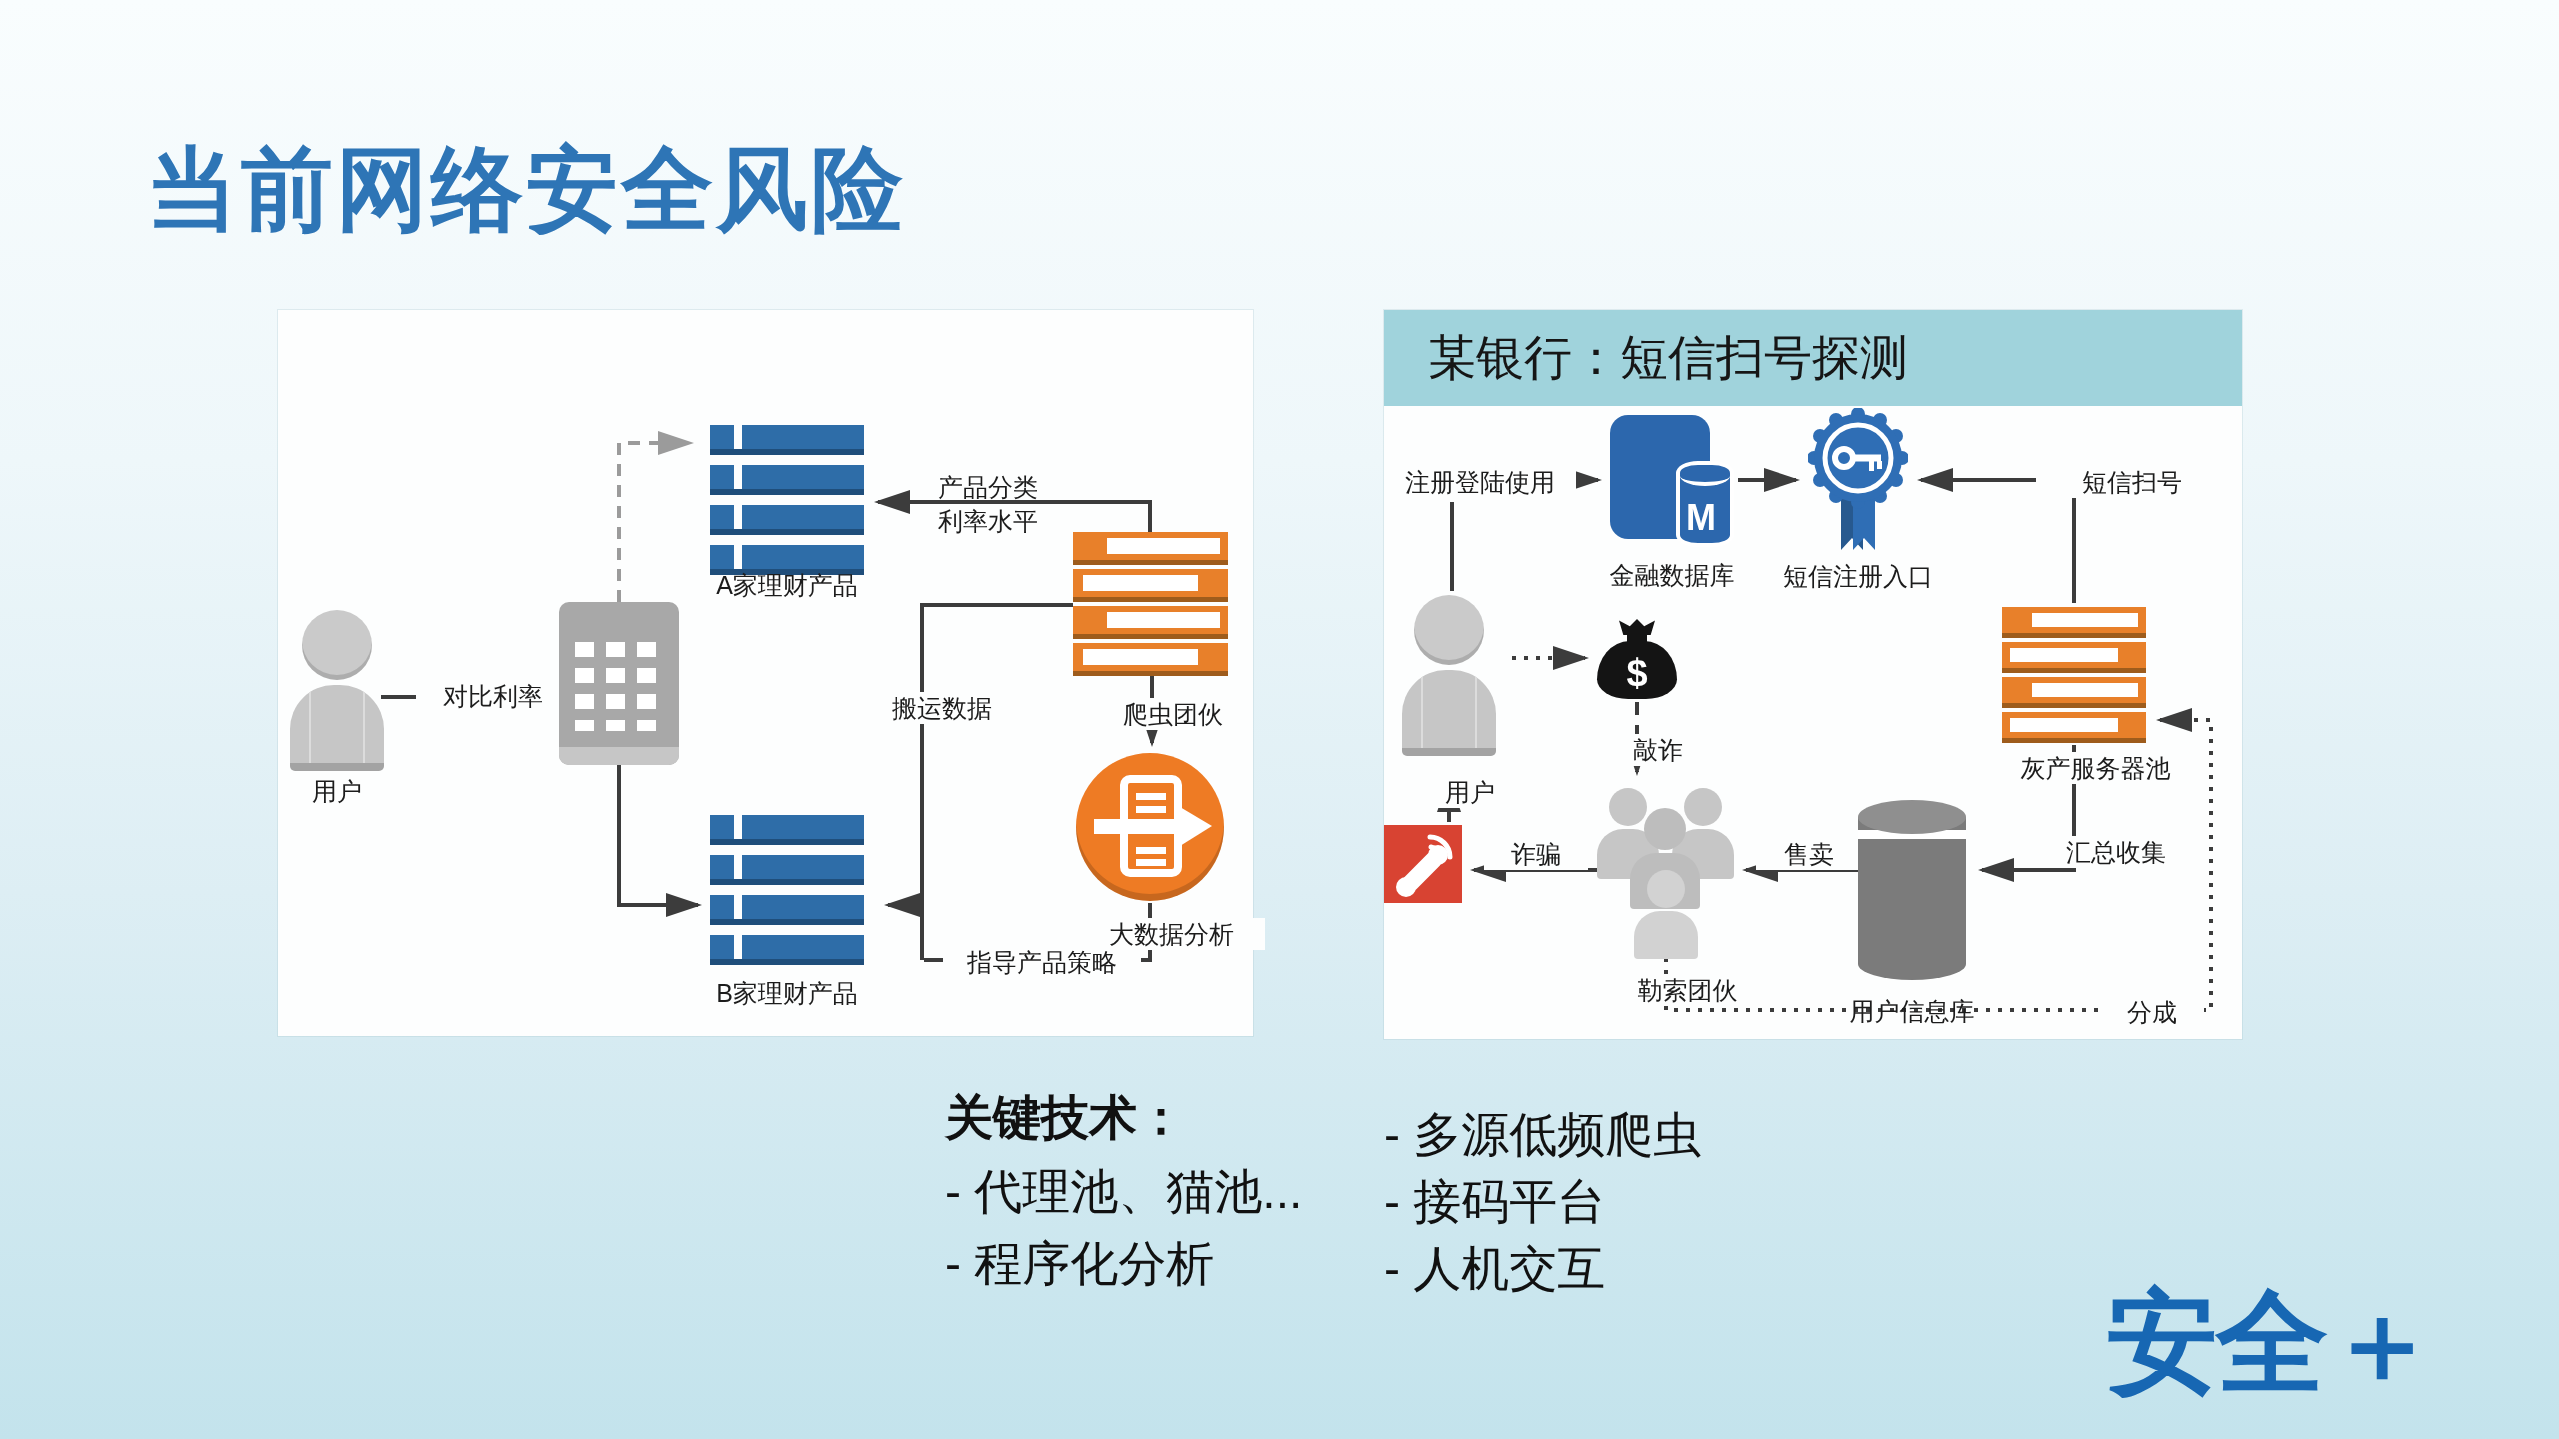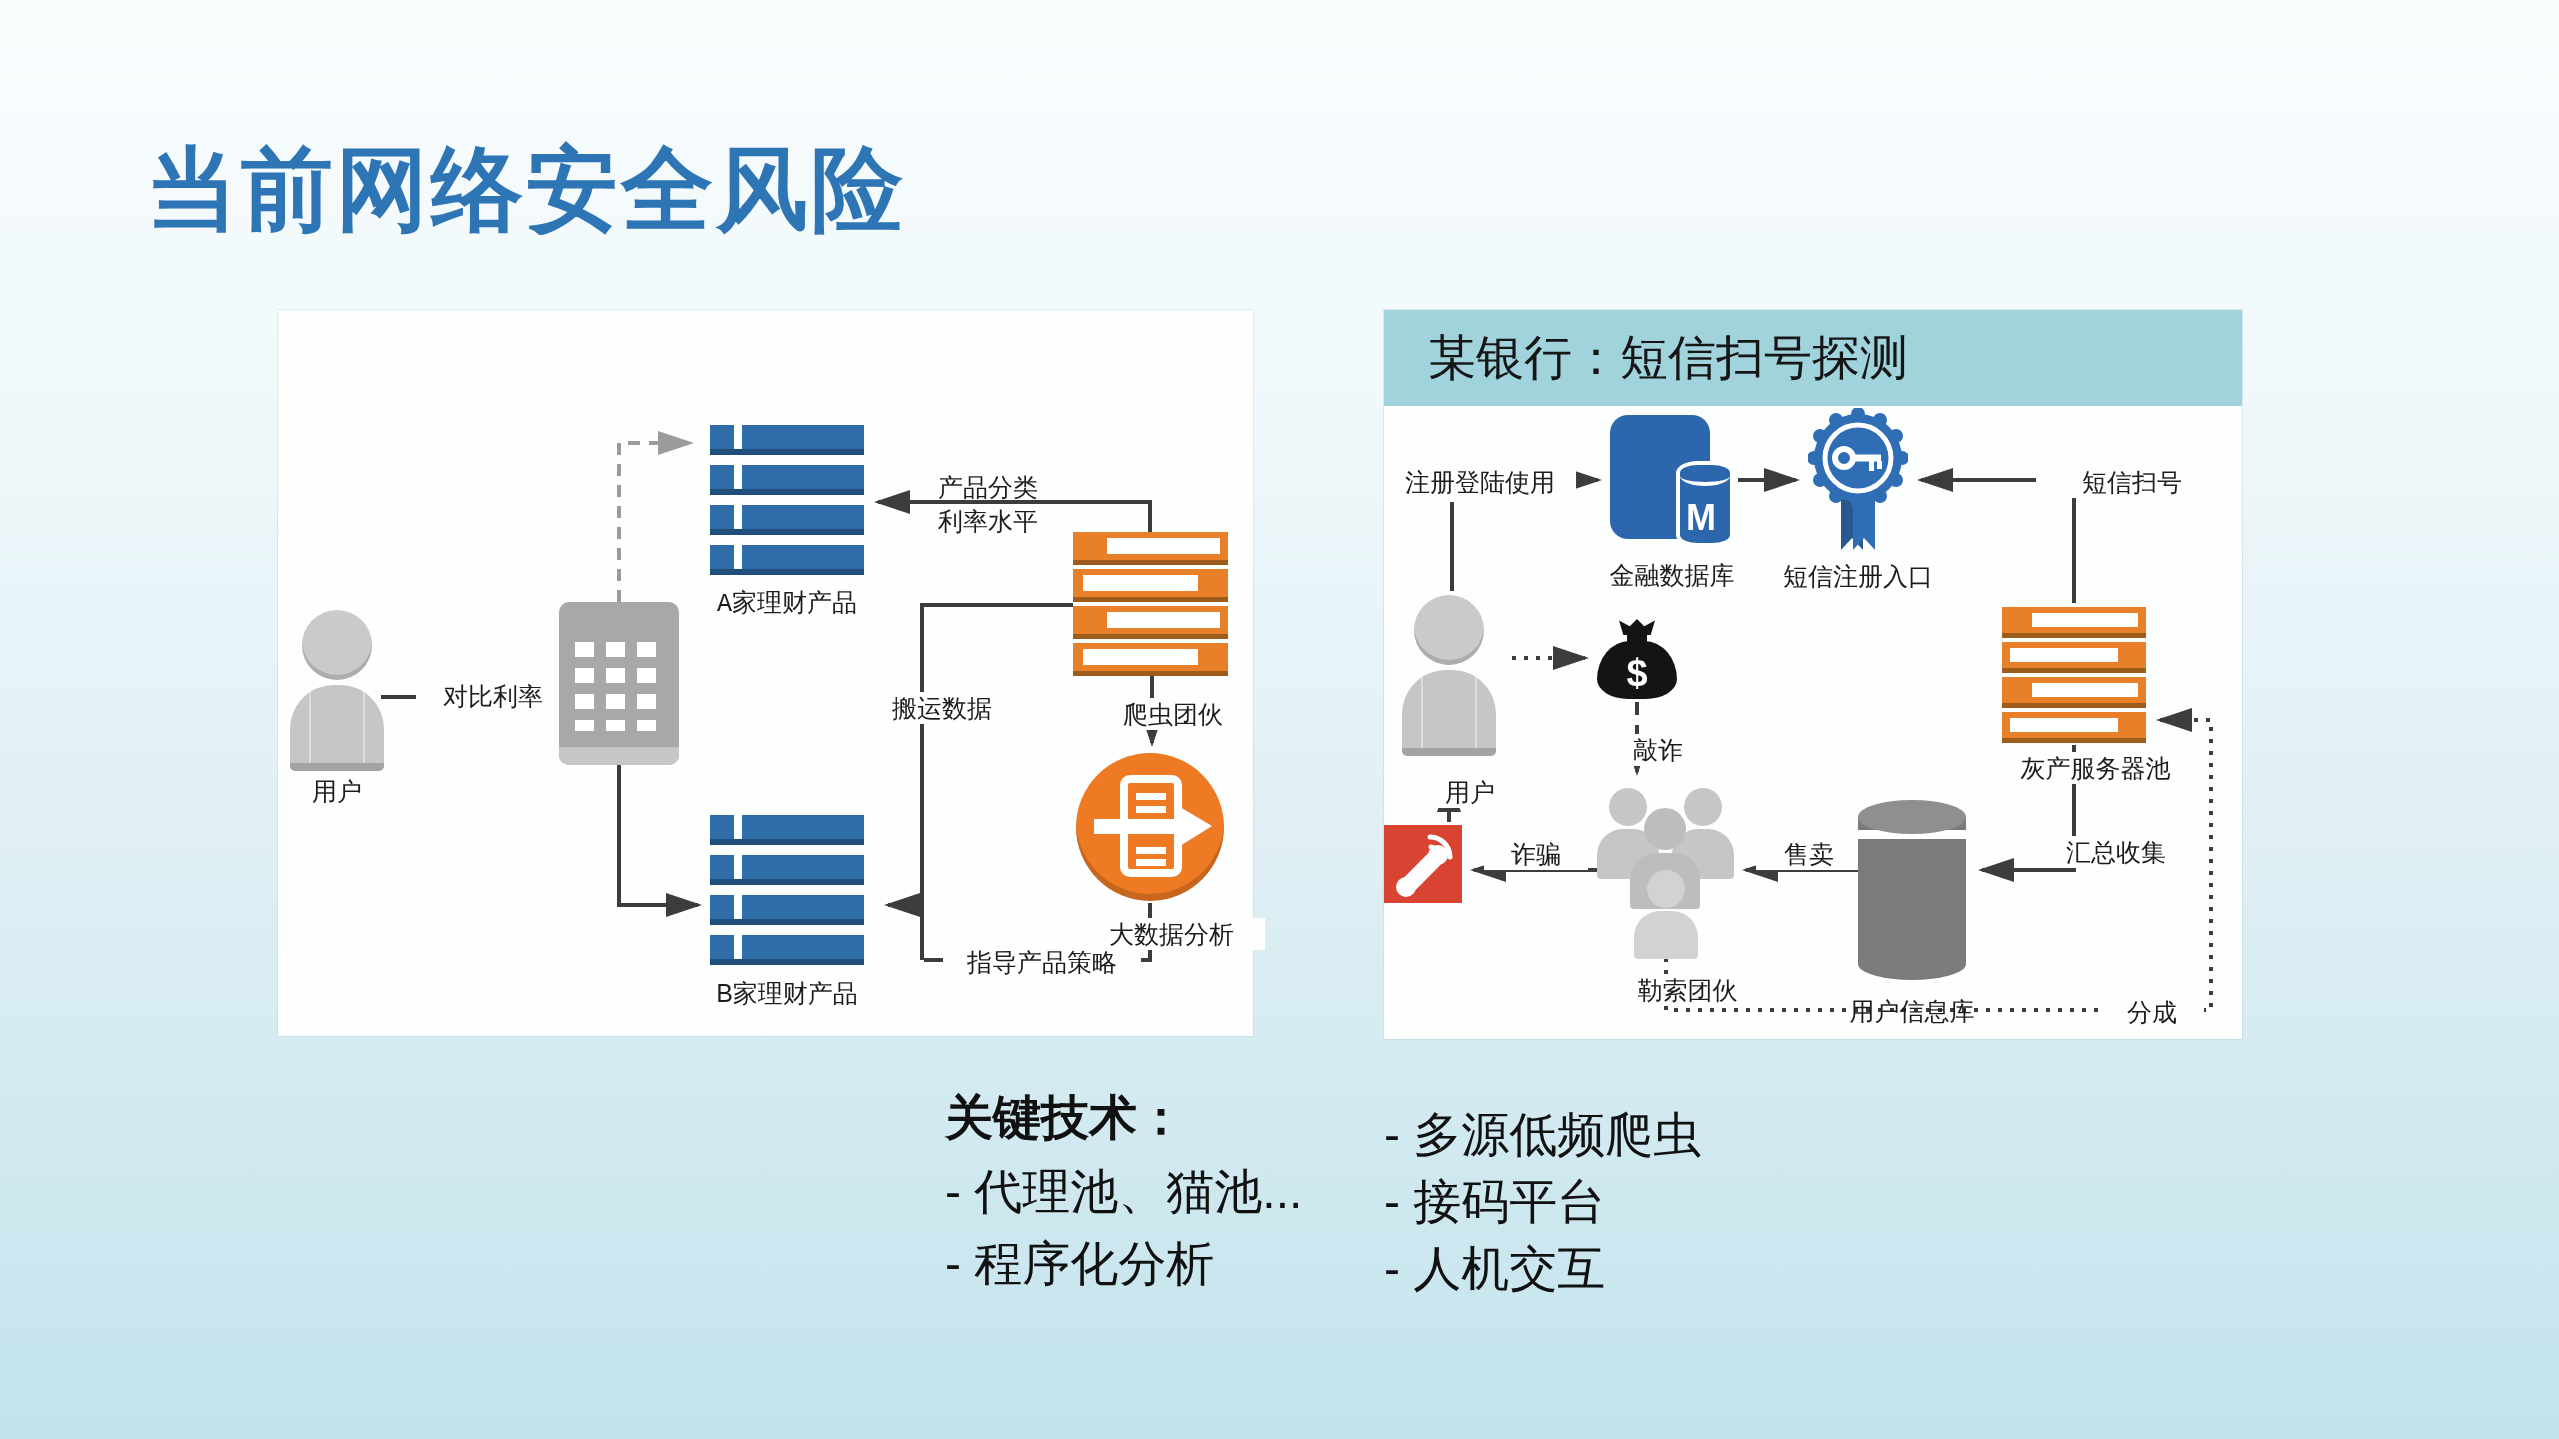--- a/index.html
+++ b/index.html
@@ -137,21 +137,21 @@
         </div>
       <div class="brow">
           <div class="sq"></div>
           <div class="bar"></div>
         </div>
       <div class="brow">
           <div class="sq"></div>
           <div class="bar"></div>
         </div>
     </div>
-    <div class="lbl" style="left:429px; top:280px; width:160px;font-family:Liberation Mono, monospace;">A家理财产品</div>
+    <div class="lbl" style="left:429px; top:260px; width:160px;">A家理财产品</div>
 
     <div class="bstack" style="left:432px; top:505px;">
       <div class="brow">
           <div class="sq"></div>
           <div class="bar"></div>
         </div>
       <div class="brow">
           <div class="sq"></div>
           <div class="bar"></div>
         </div>
@@ -344,13 +344,14 @@
     <div class="lbl bg" style="left:716px; top:686px; width:62px;">分成</div>
   </div>
 
   <div class="notes head" style="left:945px; top:1086px; font-weight:bold;">关键技术：</div>
   <div class="notes" style="left:945px; top:1160px;">- 代理池、猫池...</div>
   <div class="notes" style="left:945px; top:1232px;">- 程序化分析</div>
   <div class="notes" style="left:1384px; top:1103px;">- 多源低频爬虫</div>
   <div class="notes" style="left:1384px; top:1170px;">- 接码平台</div>
   <div class="notes" style="left:1384px; top:1237px;">- 人机交互</div>
 
+  <div class="logo">安全＋</div>
 </div>
 
 </body></html>

